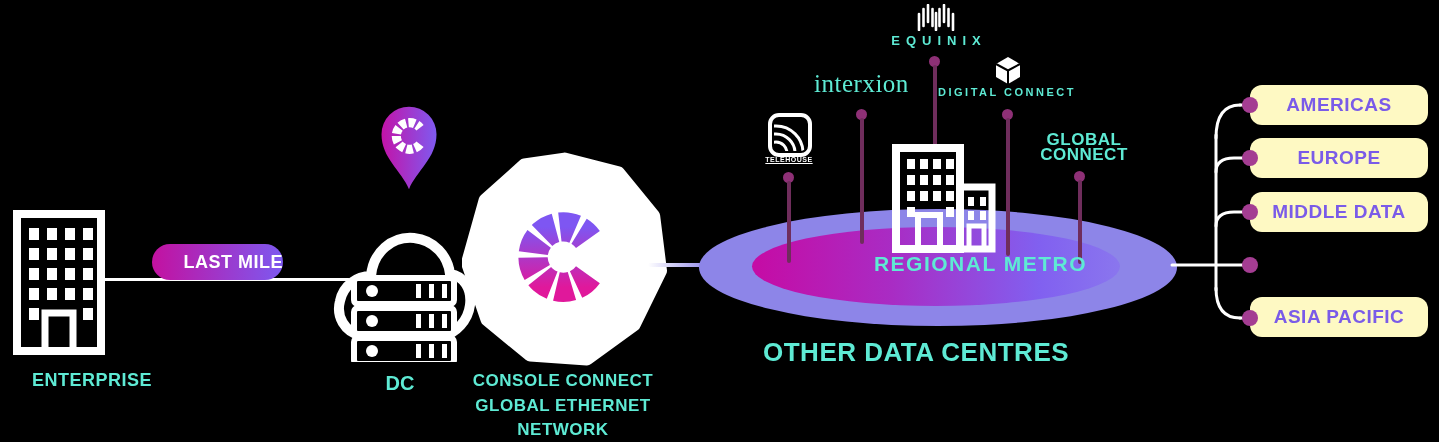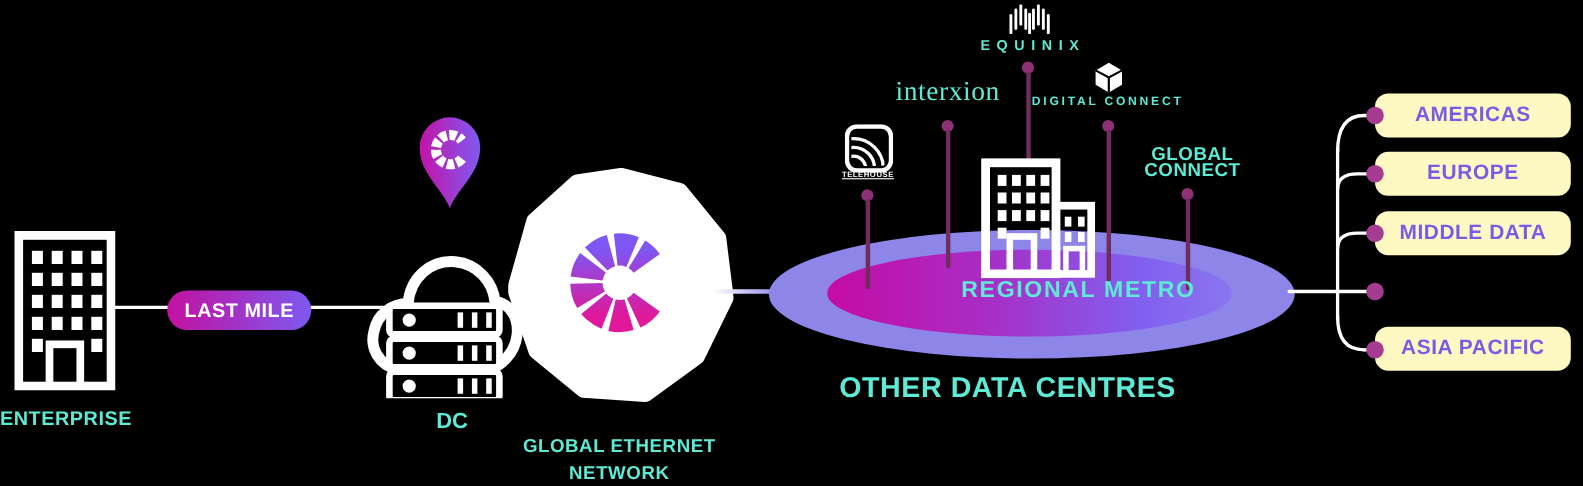--- a/index.html
+++ b/index.html
@@ -4,29 +4,29 @@
 <style>
   html,body{margin:0;padding:0;background:#000;}
   .stage{
     position:relative;width:1439px;height:442px;background:#000;overflow:hidden;
     font-family:"Liberation Sans", sans-serif;color:#fff;
   }
   .abs{position:absolute;}
   .lbl{font-weight:bold;color:#5eead4;white-space:nowrap;}
 
   
-  .enterprise-label{left:0;top:370px;width:122px;font-size:18px;letter-spacing:.5px;text-align:left;}
+  .enterprise-label{left:0;top:370px;width:122px;font-size:18px;letter-spacing:.5px;text-align:right;padding-left:30px;}
   .wire{position:absolute;height:3px;background:#fff;border-radius:2px;}
   .lastmile{
-    left:152px;top:264px;width:131px;height:36px;border-radius:18px;
+    left:152px;top:244px;width:131px;height:36px;border-radius:18px;
     background:linear-gradient(90deg,#c311a0,#7d59f0);
-    display:flex;align-items:center;justify-content:center;
+    display:flex;align-items:center;justify-content:flex-end;
     font-size:18px;font-weight:bold;letter-spacing:.5px;
   }
-  .dc-label{left:375px;top:372px;width:72px;font-size:20px;text-align:center;}
+  .dc-label{left:364px;top:372px;width:72px;font-size:20px;text-align:center;}
 
   
   .netline{left:433px;width:260px;font-size:17px;font-weight:bold;letter-spacing:.5px;text-align:center;}
 
   
   .globe-conn{left:648px;top:263px;width:62px;height:4px;border-radius:2px;
     background:linear-gradient(90deg,#ffffff,#8d85e8);}
 
   
   .ellipse-outer{left:699px;top:209px;width:478px;height:117px;border-radius:50%;background:#8d85e8;}
@@ -136,20 +136,21 @@
   <svg class="abs" style="left:462px;top:152px" width="205" height="216" viewBox="0 0 210 218">
     <defs>
       <linearGradient id="cGrad" x1="0" y1="0" x2="0" y2="1">
         <stop offset="0" stop-color="#7e56f2"></stop>
           <stop offset="1" stop-color="#e0189b"></stop>
       </linearGradient>
     </defs>
     <polygon points="105,6 160,20 196,64 203,120 176,175 128,210 70,206 26,170 6,112 24,48 64,12" fill="#fff" stroke="#fff" stroke-width="14" stroke-linejoin="round"></polygon>
     <path d="M129,124 A31,31 0 1 1 129,88" fill="none" stroke="url(#cGrad)" stroke-width="30" stroke-dasharray="16 4.5"></path>
   </svg>
+  <div class="abs lbl netline" style="top:371px">CONSOLE CONNECT</div>
   <div class="abs lbl netline" style="top:396px">GLOBAL ETHERNET</div>
   <div class="abs lbl netline" style="top:420px">NETWORK</div>
 
   <div class="abs globe-conn"></div>
 
   <div class="abs ellipse-outer"></div>
   <div class="abs ellipse-inner"></div>
 
   <div class="pdot" style="left:783px;top:172px"></div>
   <div class="drop" style="left:787px;top:181px;height:82px"></div>

